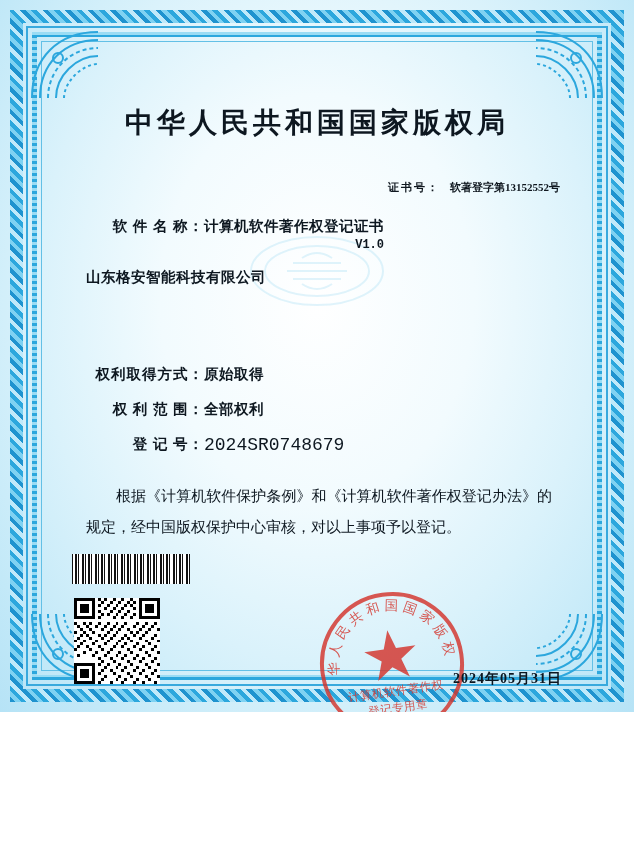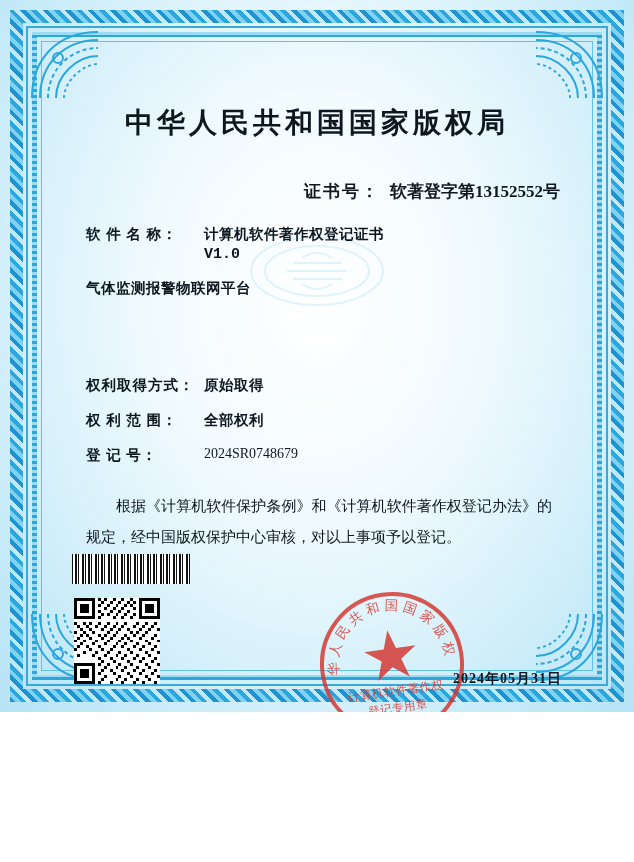--- a/index.html
+++ b/index.html
@@ -121,60 +121,61 @@
   .title-line2 {
     font-size: 26px;
     line-height: 1.35;
     margin-top: 4px;
   }
 
   .cert-no {
     margin-top: 38px;
     text-align: right;
     padding-right: 18px;
-    font-size: 17px;
+    font-size: 11px;
     color: #101820;
     font-family: "Liberation Serif", serif;
     font-weight: bold;
   }
   .cert-no .cert-no-label { letter-spacing: 2px; margin-right: 10px; }
 
   .fields {
     margin-top: 22px;
     padding-left: 30px;
     font-family: "Liberation Serif", serif;
     color: #0d1720;
   }
   .field-row {
     display: flex;
     align-items: flex-start;
     font-size: 14.5px;
     margin-bottom: 6px;
+    text-align: right;
   }
   .field-label {
     width: 118px;
     flex: 0 0 118px;
     font-weight: bold;
     letter-spacing: 1px;
     white-space: pre;
   }
   .field-value {
     font-weight: bold;
     letter-spacing: 0.5px;
   }
   .field-value .sub {
     display: block;
     font-family: "Liberation Mono", monospace;
-    font-size: 15px;
+    font-size: 12px;
     letter-spacing: 0;
     margin-top: 2px;
   }
   .mono-value {
-    font-family: Liberation Serif, serif;
-    font-size: 14px;
+    font-family: Liberation Mono, monospace;
+    font-size: 18px;
     letter-spacing: 0;
     font-weight: normal;
   }
 
   .gap-1 { height: 72px; }
   .gap-2 { height: 10px; }
 
   .statement {
     margin-top: 26px;
     padding: 0 26px 0 30px;
@@ -311,21 +312,21 @@
         <div class="field-label">软 件 名 称：</div>
         <div class="field-value">
           <span>计算机软件著作权登记证书</span>
           <span class="sub">V1.0</span>
         </div>
       </div>
 
       <div class="gap-2"></div>
 
       <div class="field-row">
-        <div class="field-value">气体监测报警物联网平台</div>
+        <div class="field-value">山东格安智能科技有限公司</div>
       </div>
 
       <div class="gap-1"></div>
 
       <div class="field-row">
         <div class="field-label">权利取得方式：</div>
         <div class="field-value">原始取得</div>
       </div>
 
       <div class="gap-2"></div>

